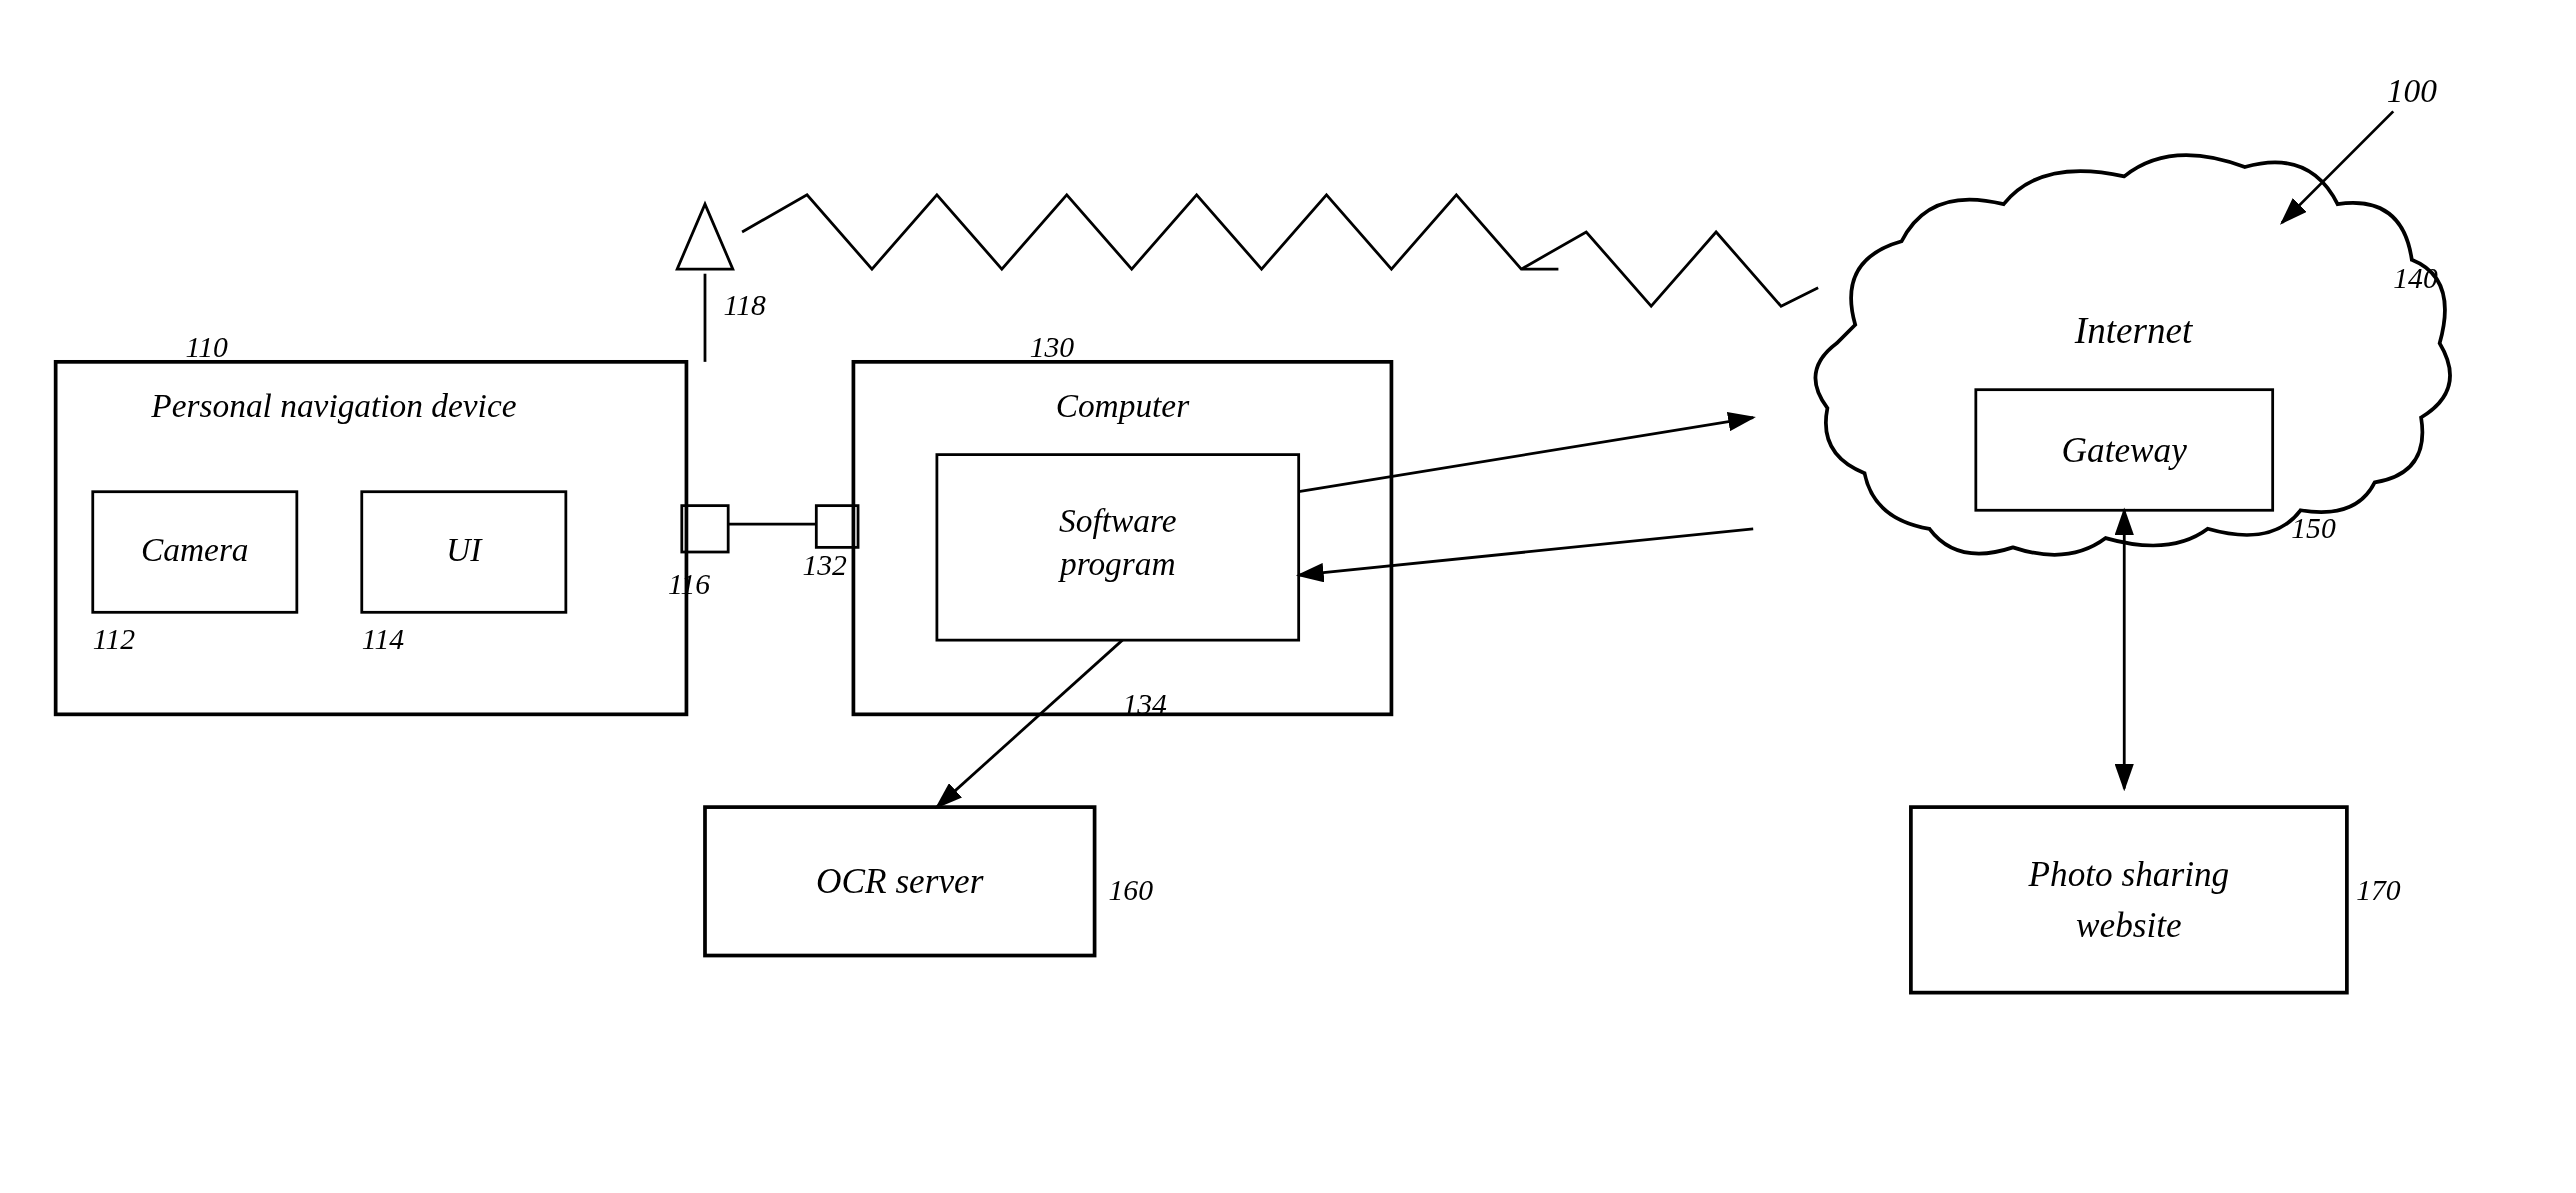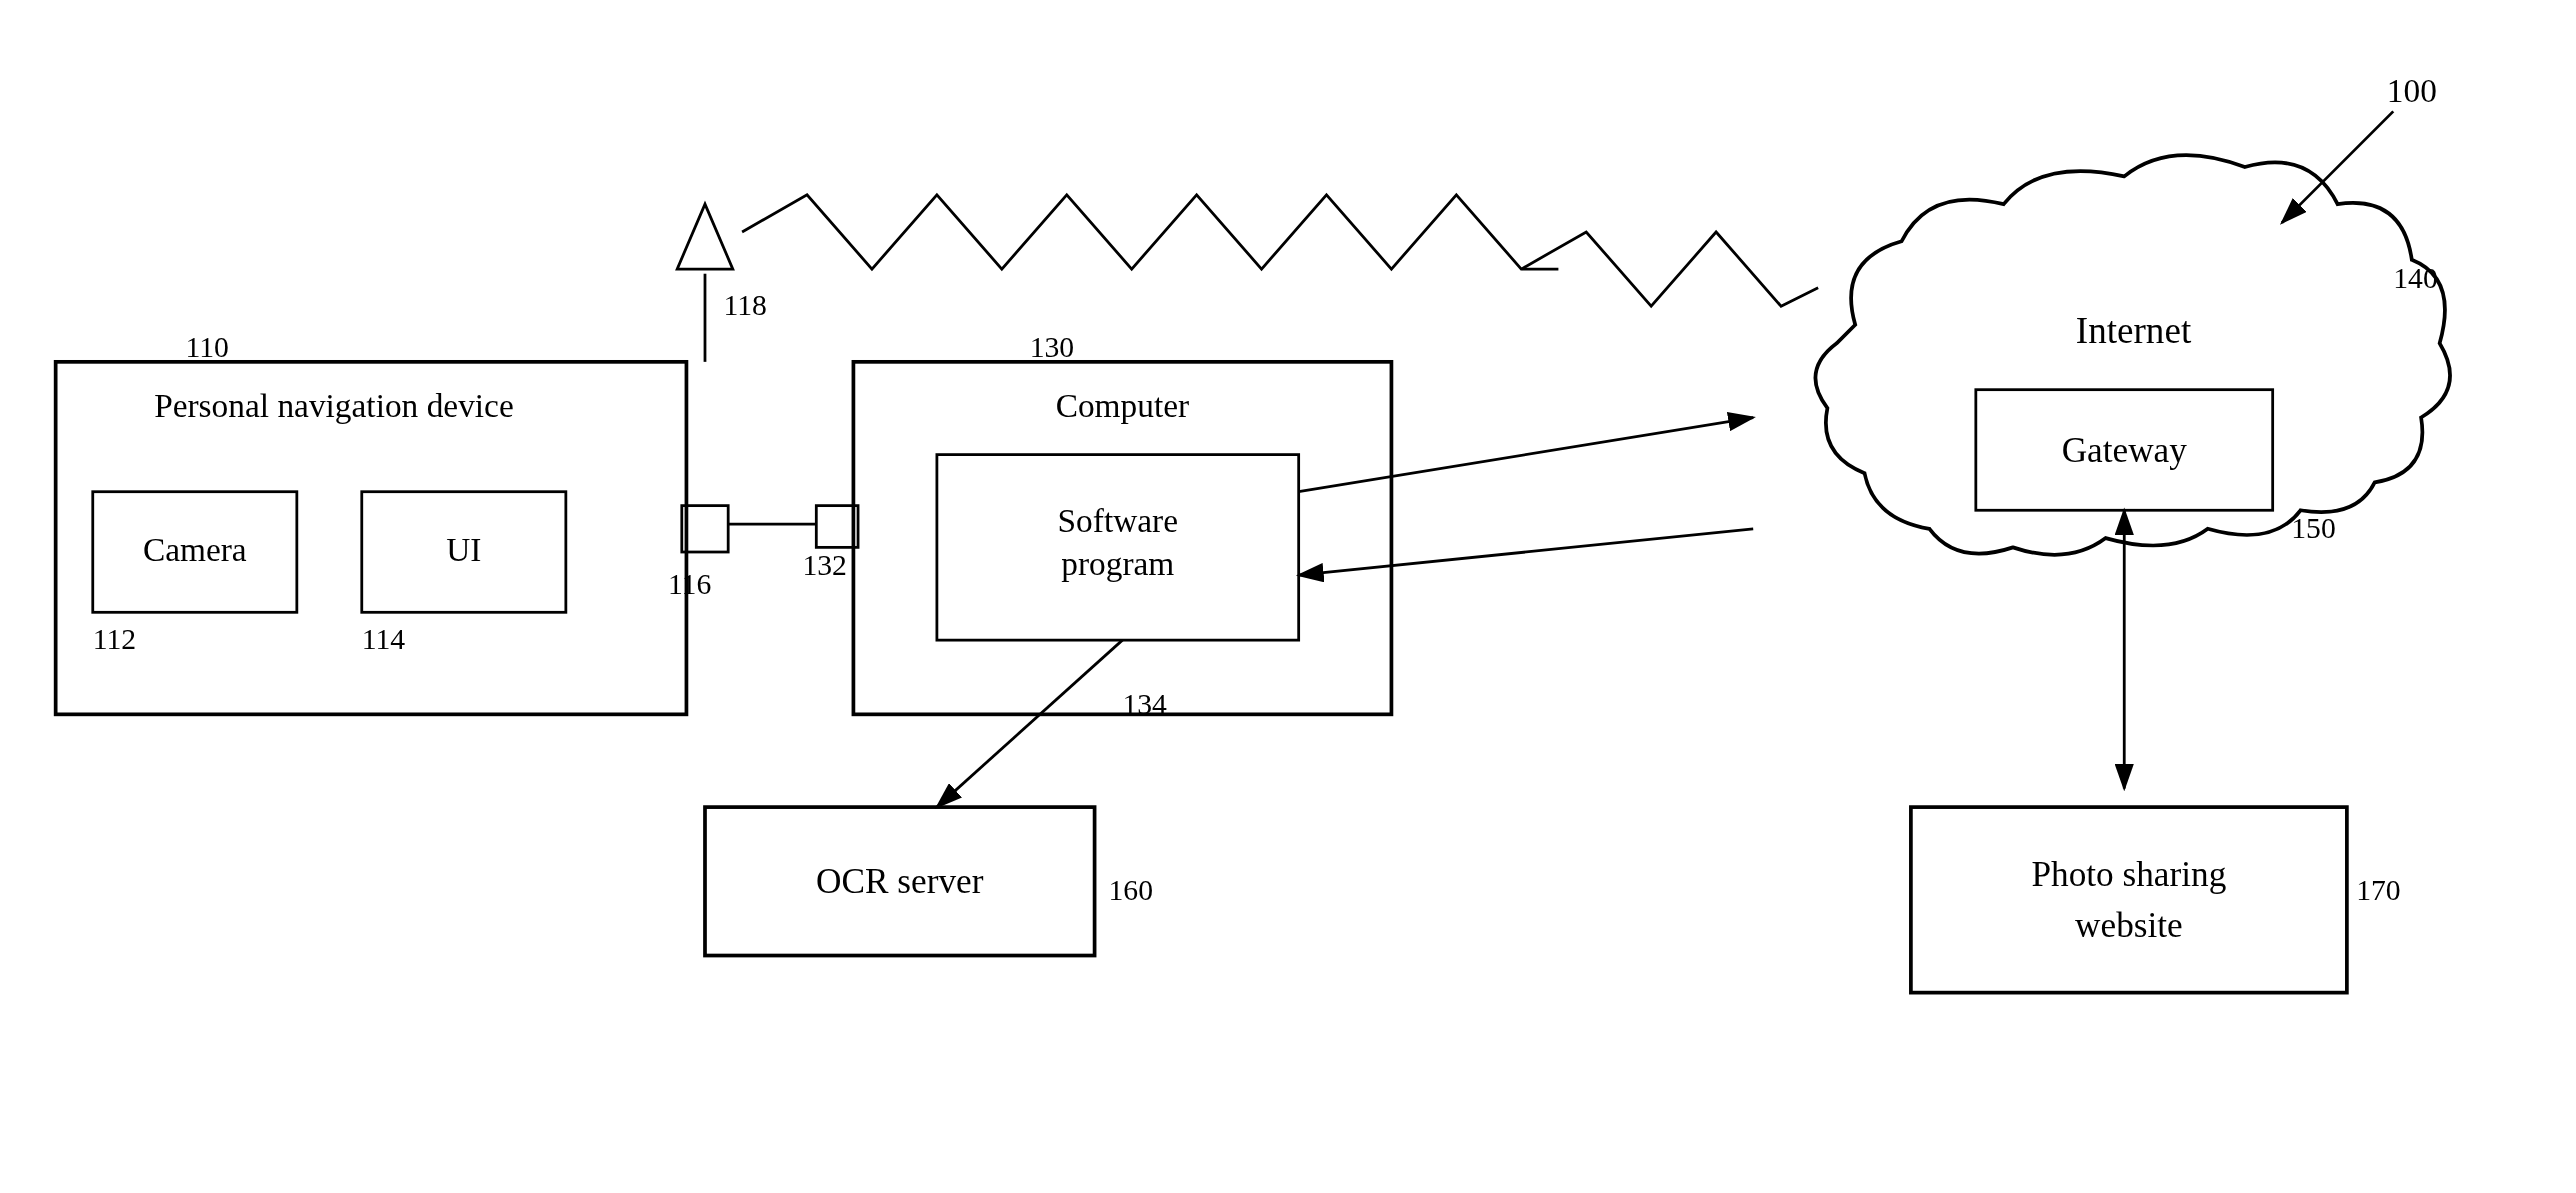--- a/index.html
+++ b/index.html
@@ -7,20 +7,21 @@
       background: #fff;
       width: 2576px;
       height: 1194px;
       overflow: hidden;
       font-family: 'Times New Roman', Times, serif;
     }
     .diagram-container {
       position: relative;
       width: 2576px;
       height: 1194px;
+      font-style: italic;
     }
     svg {
       position: absolute;
       top: 0;
       left: 0;
       width: 2576px;
       height: 1194px;
     }
   </style>
 </head>

